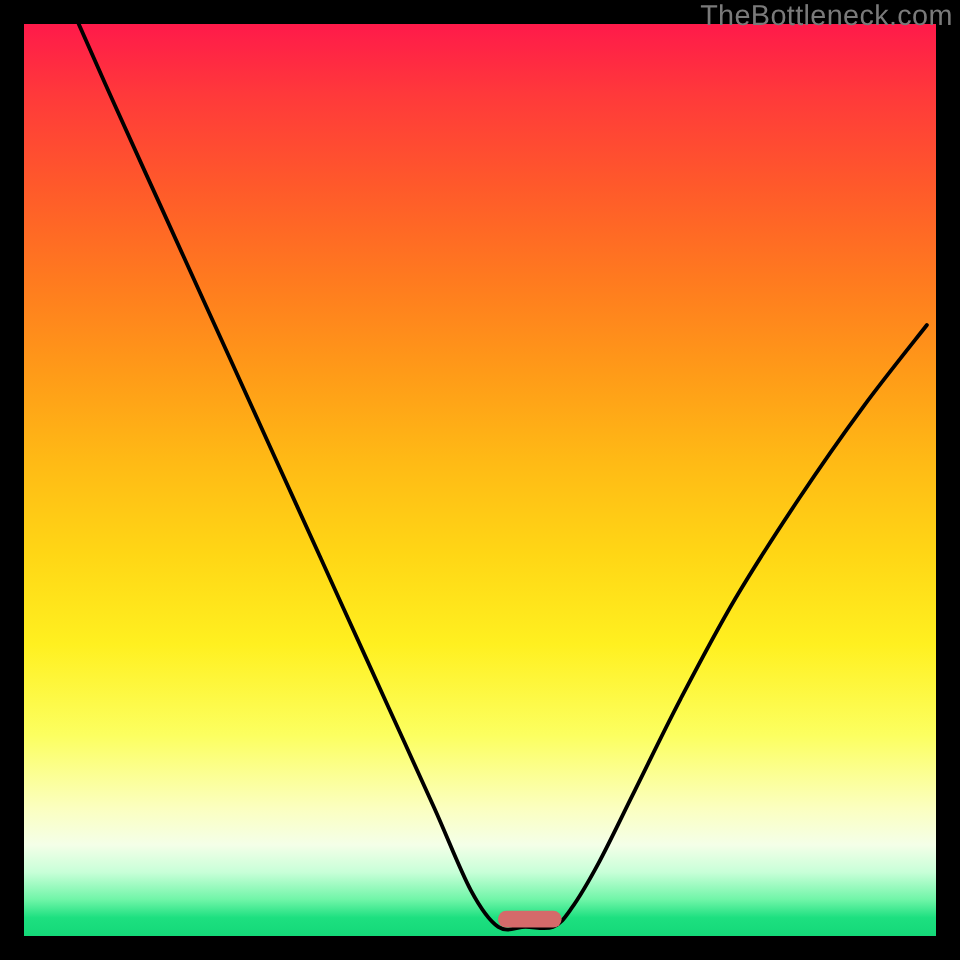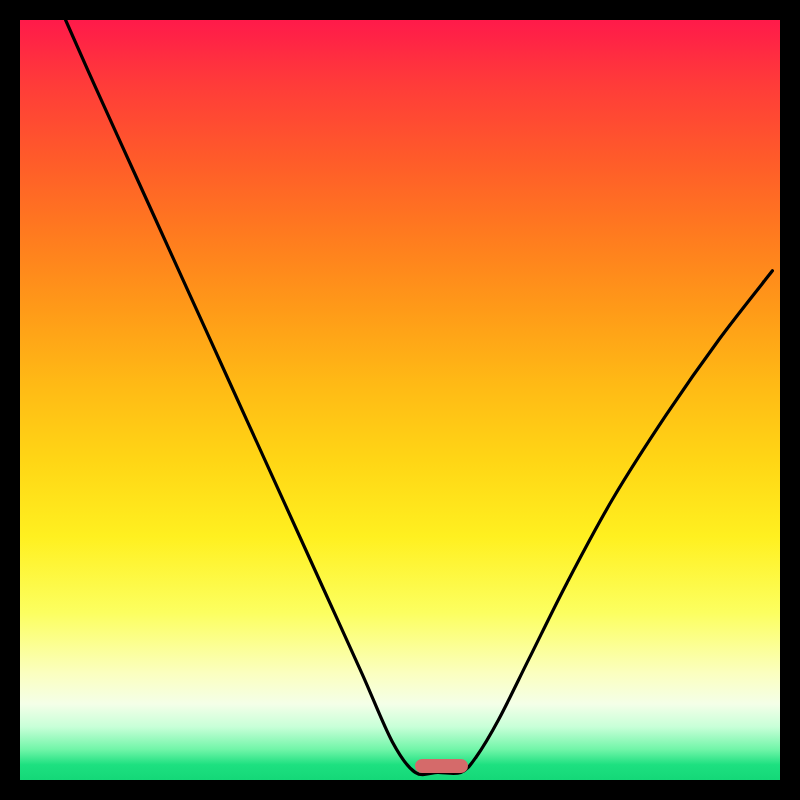--- a/index.html
+++ b/index.html
@@ -74,14 +74,15 @@
   <div class="plot">
 
     <svg class="curve-svg" viewBox="0 0 760 760" preserveAspectRatio="none">
       <path id="curve-path" fill="none" stroke="#000" stroke-width="3.2" stroke-linecap="round" d="M 45.60 0.00 C 50.67 11.40, 64.60 43.07, 76.00 68.40 C 87.40 93.73, 101.33 124.13, 114.00 152.00 C 126.67 179.87, 139.33 207.73, 152.00 235.60 C 164.67 263.47, 177.33 291.33, 190.00 319.20 C 202.67 347.07, 215.33 374.93, 228.00 402.80 C 240.67 430.67, 253.33 458.53, 266.00 486.40 C 278.67 514.27, 291.33 542.13, 304.00 570.00 C 316.67 597.87, 330.60 628.27, 342.00 653.60 C 353.40 678.93, 363.53 705.53, 372.40 722.00 C 381.27 738.47, 387.60 747.33, 395.20 752.40 C 402.80 757.47, 410.40 752.40, 418.00 752.40 C 425.60 752.40, 434.47 754.93, 440.80 752.40 C 447.13 749.87, 449.67 746.07, 456.00 737.20 C 462.33 728.33, 469.93 715.67, 478.80 699.20 C 487.67 682.73, 497.80 661.20, 509.20 638.40 C 520.60 615.60, 533.27 589.00, 547.20 562.40 C 561.13 535.80, 576.33 506.67, 592.80 478.80 C 609.27 450.93, 628.27 421.80, 646.00 395.20 C 663.73 368.60, 681.47 343.27, 699.20 319.20 C 716.93 295.13, 743.53 262.20, 752.40 250.80"></path>
     </svg>
 
     <div id="marker" class="marker" style="left: 395.2px; top: 739.32px; width: 53.2px; height: 14px; background: rgb(213, 106, 106);"></div>
 
   </div>
 
+  <div class="watermark">TheBottleneck.com</div>
 
 </div>
 
 </body></html>

